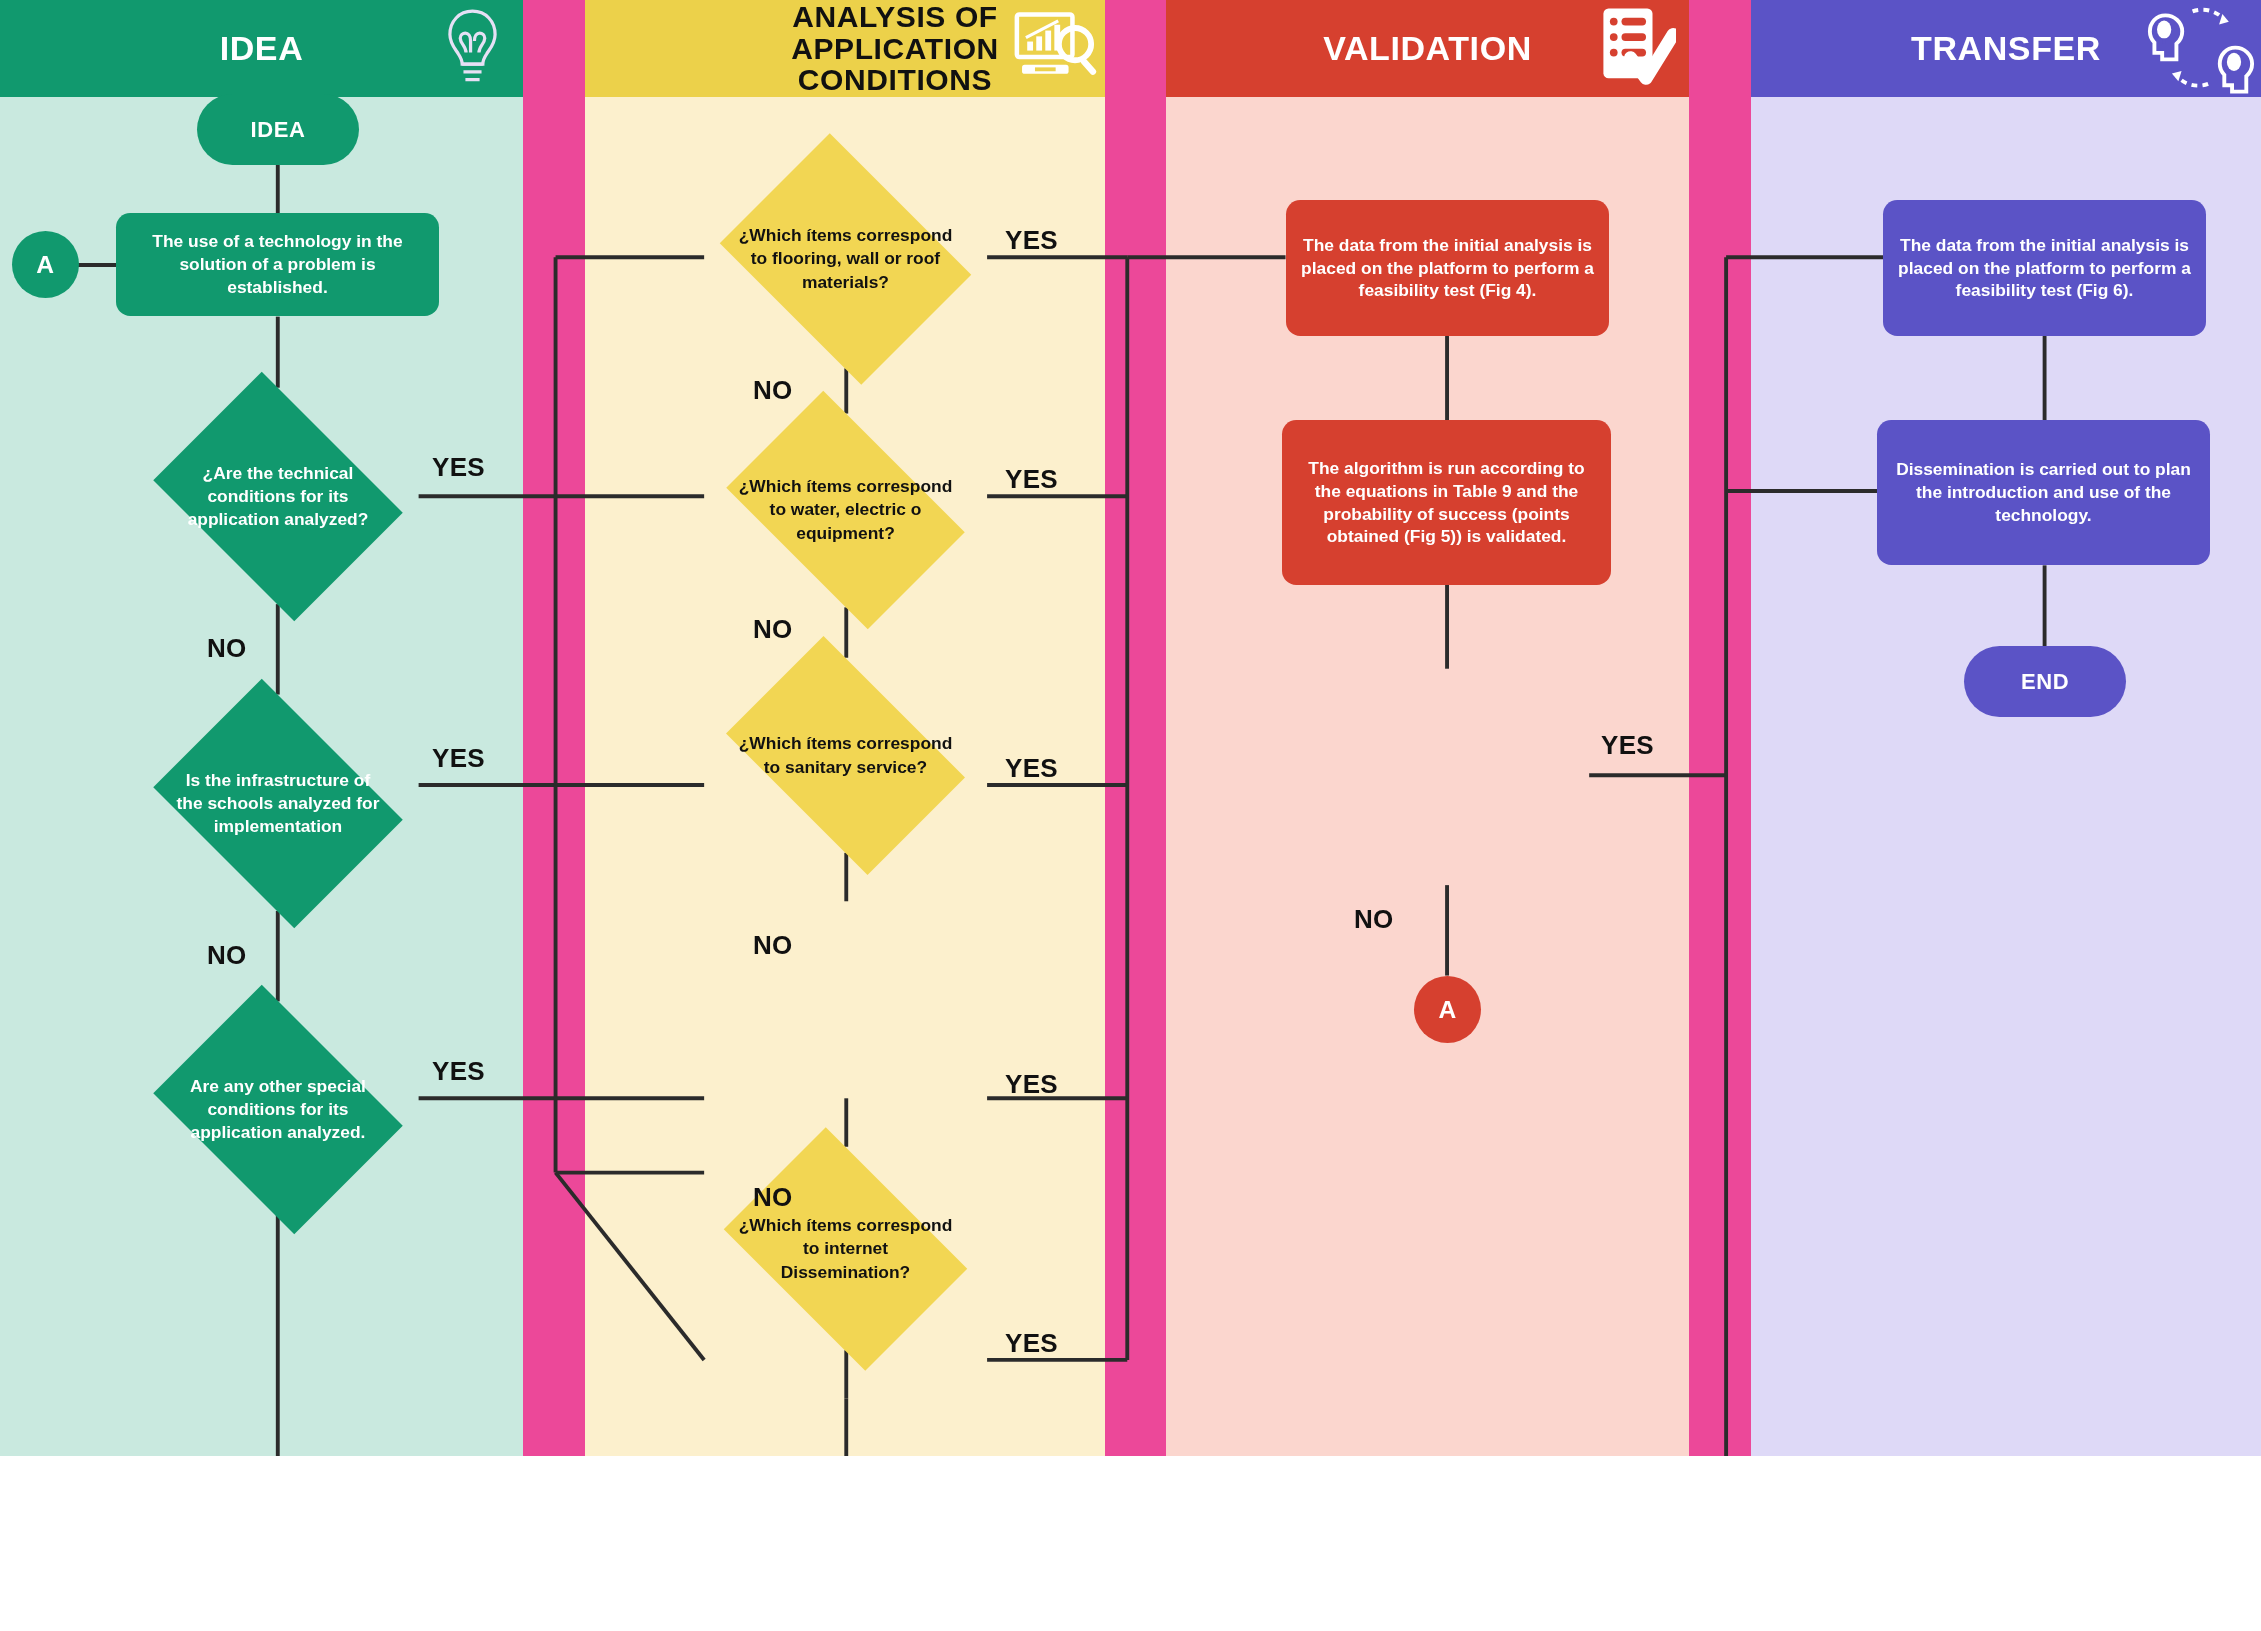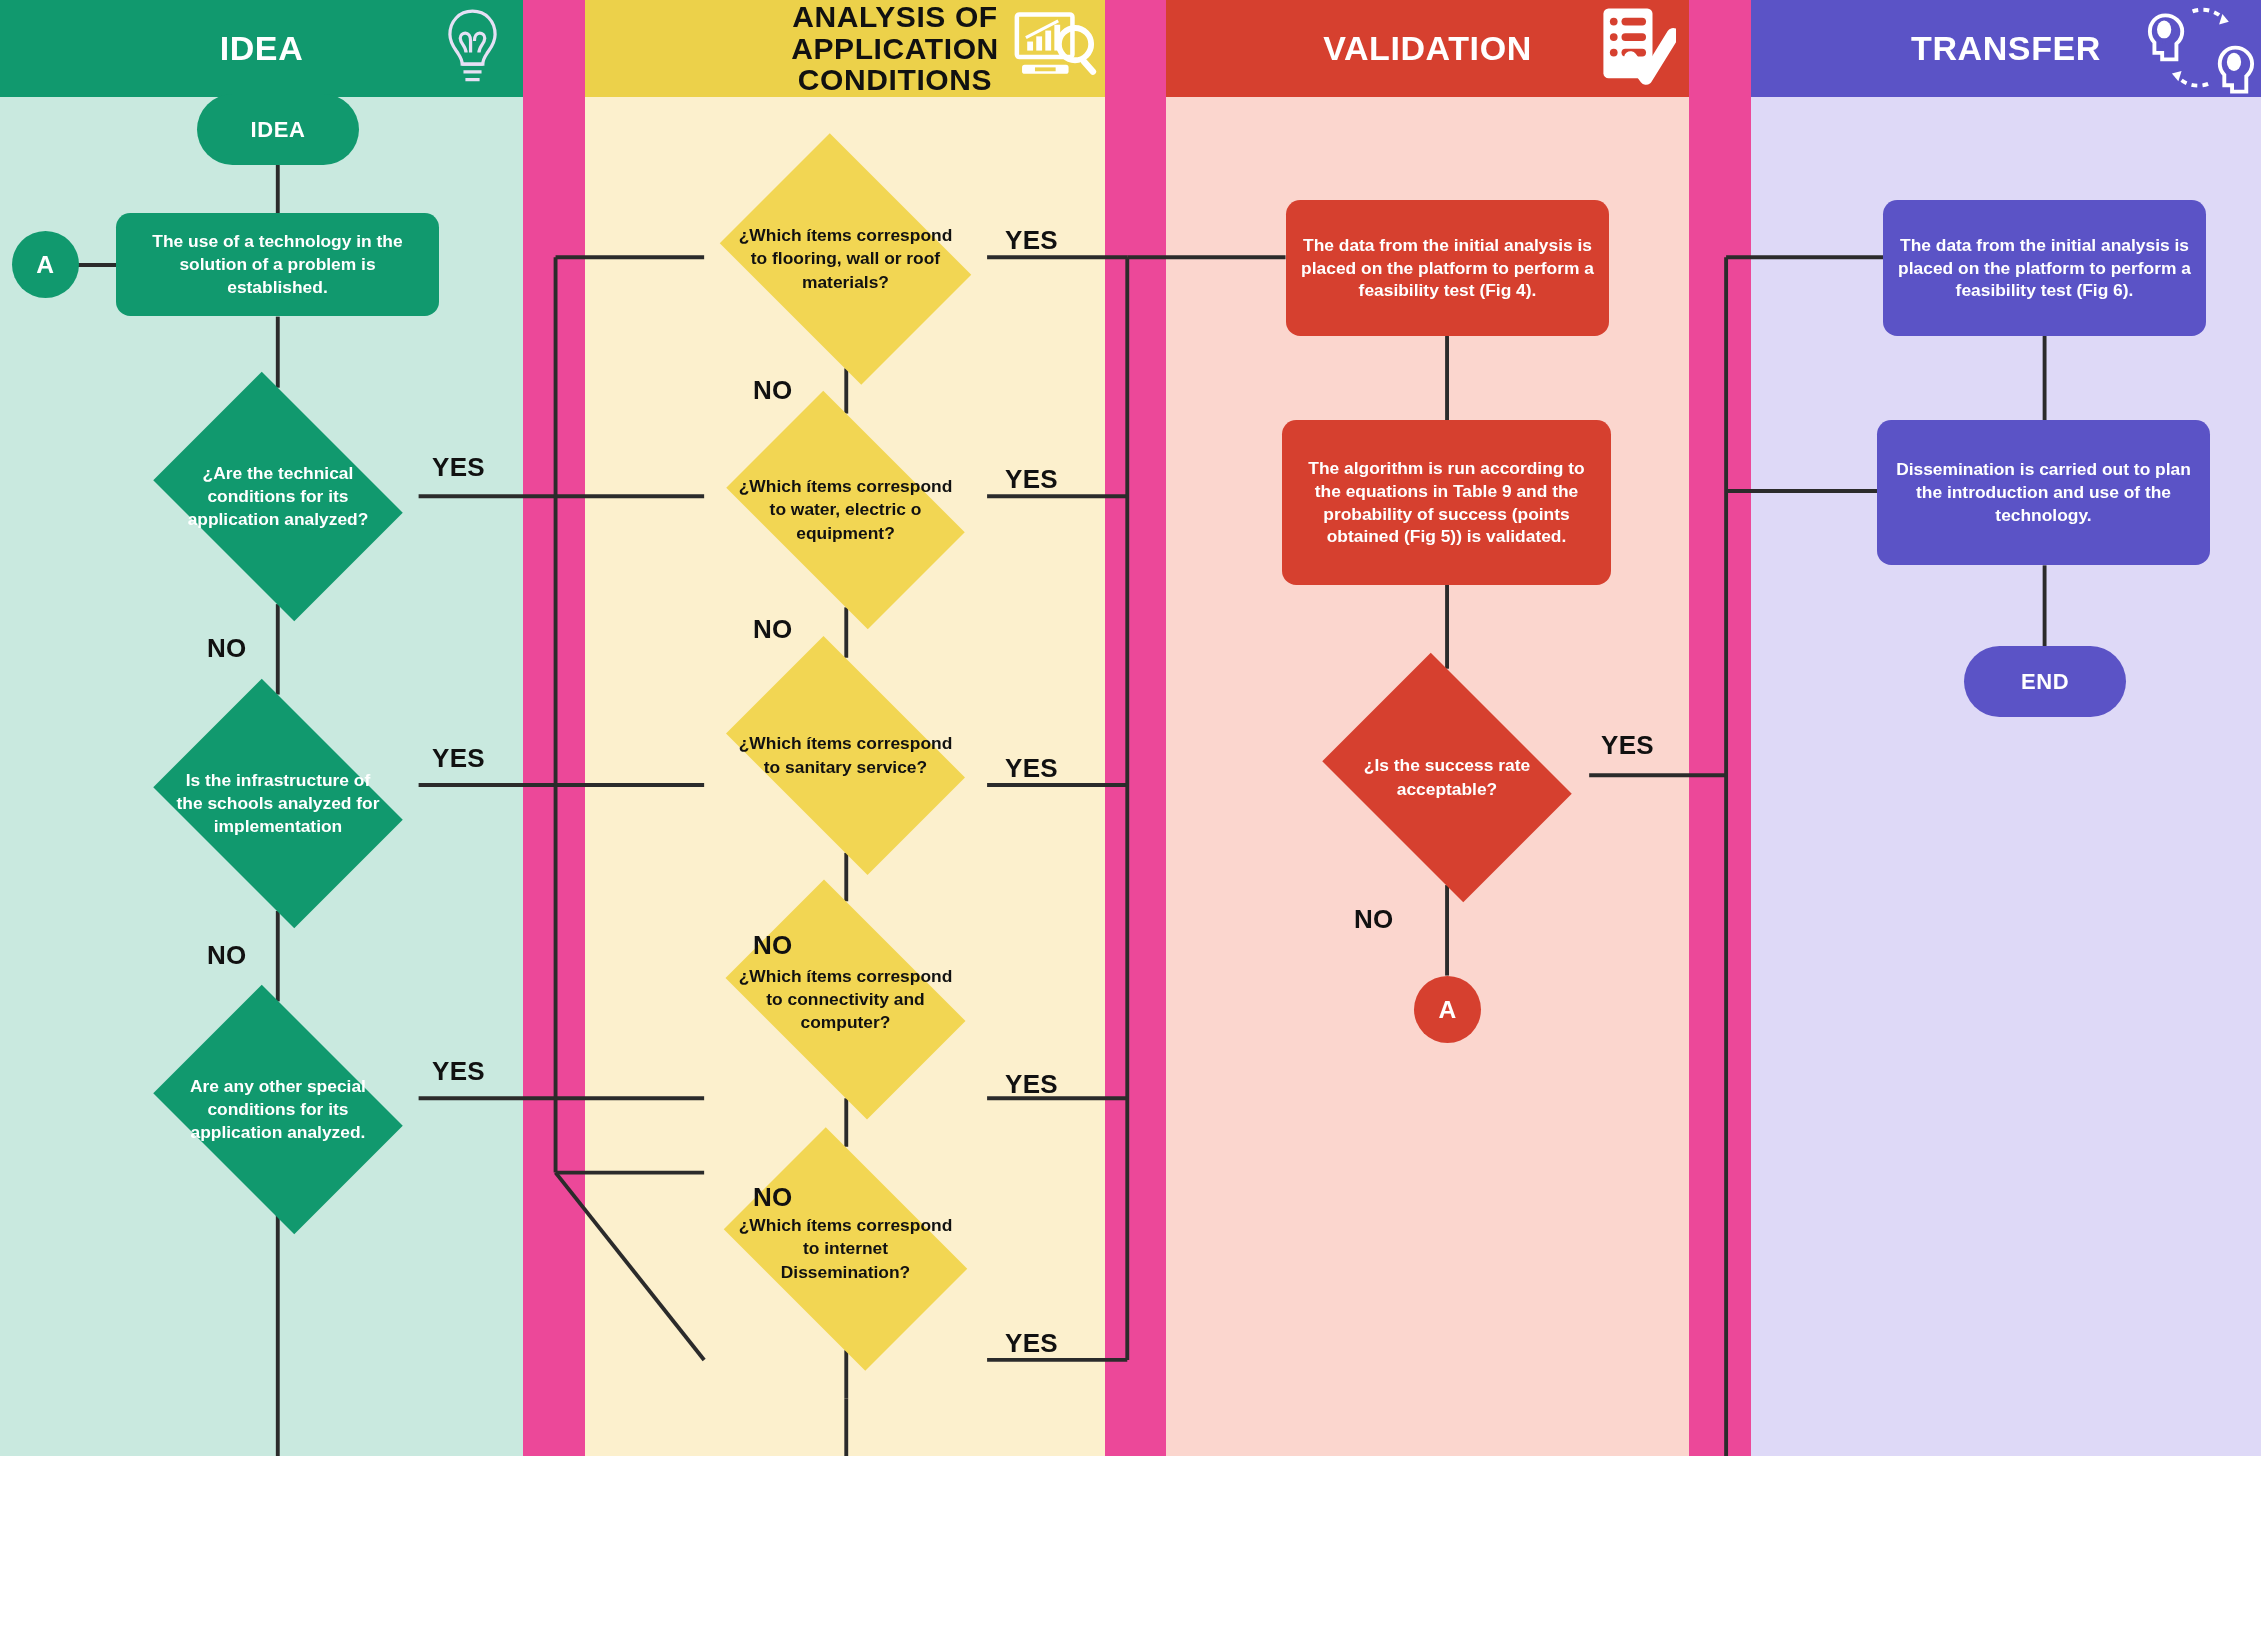--- a/index.html
+++ b/index.html
@@ -203,24 +203,20 @@
     <div class="txt" style="color:#111111;">¿Which ítems correspond to flooring, wall or roof materials?</div>
   </div>
   <div class="dia" style="left:704px;top:413px;width:283px;height:194px;">
     <div class="shape" style="background:#f2d653;"></div>
     <div class="txt" style="color:#111111;">¿Which ítems correspond to water, electric o equipment?</div>
   </div>
   <div class="dia" style="left:704px;top:658px;width:283px;height:195px;">
     <div class="shape" style="background:#f2d653;"></div>
     <div class="txt" style="color:#111111;">¿Which ítems correspond to sanitary service?</div>
   </div>
-  <div class="dia" style="left:704px;top:901px;width:283px;height:197px;">
-    <div class="shape" style="background:#f2d653;"></div>
-    <div class="txt" style="color:#111111;">¿Which ítems correspond to connectivity and computer?</div>
-  </div>
   <div class="dia" style="left:704px;top:1147px;width:283px;height:204px;">
     <div class="shape" style="background:#f2d653;"></div>
     <div class="txt" style="color:#111111;">¿Which ítems correspond to internet Dissemination?</div>
   </div>
 
   <div class="edgelbl" style="left:1005px;top:225px;">YES</div>
   <div class="edgelbl" style="left:1005px;top:464px;">YES</div>
   <div class="edgelbl" style="left:1005px;top:753px;">YES</div>
   <div class="edgelbl" style="left:1005px;top:1069px;">YES</div>
   <div class="edgelbl" style="left:1005px;top:1328px;">YES</div>
@@ -232,24 +228,20 @@
   <div class="edgelbl" style="left:749px;top:1512px;">NO</div>
 
   <div class="node proc" style="left:1286px;top:200px;width:323px;height:136px;background:#d6402f;">
     <span>The data from the initial analysis is placed on the platform to perform a feasibility test (Fig 4).</span>
   </div>
 
   <div class="node proc" style="left:1282px;top:420px;width:329px;height:165px;background:#d6402f;">
     <span>The algorithm is run according to the equations in Table 9 and the probability of success (points obtained (Fig 5)) is validated.</span>
   </div>
 
-  <div class="dia" style="left:1306px;top:669px;width:282px;height:217px;">
-    <div class="shape" style="background:#d6402f;"></div>
-    <div class="txt" style="color:#ffffff;">¿Is the success rate acceptable?</div>
-  </div>
 
   <div class="node conn" style="left:1414px;top:976px;width:67px;height:67px;background:#d6402f;">
     <span>A</span>
   </div>
 
   <div class="edgelbl" style="left:1601px;top:730px;">YES</div>
   <div class="edgelbl" style="left:1354px;top:904px;">NO</div>
 
   <div class="node proc" style="left:1883px;top:200px;width:323px;height:136px;background:#5b53c6;">
     <span>The data from the initial analysis is placed on the platform to perform a feasibility test (Fig 6).</span>

